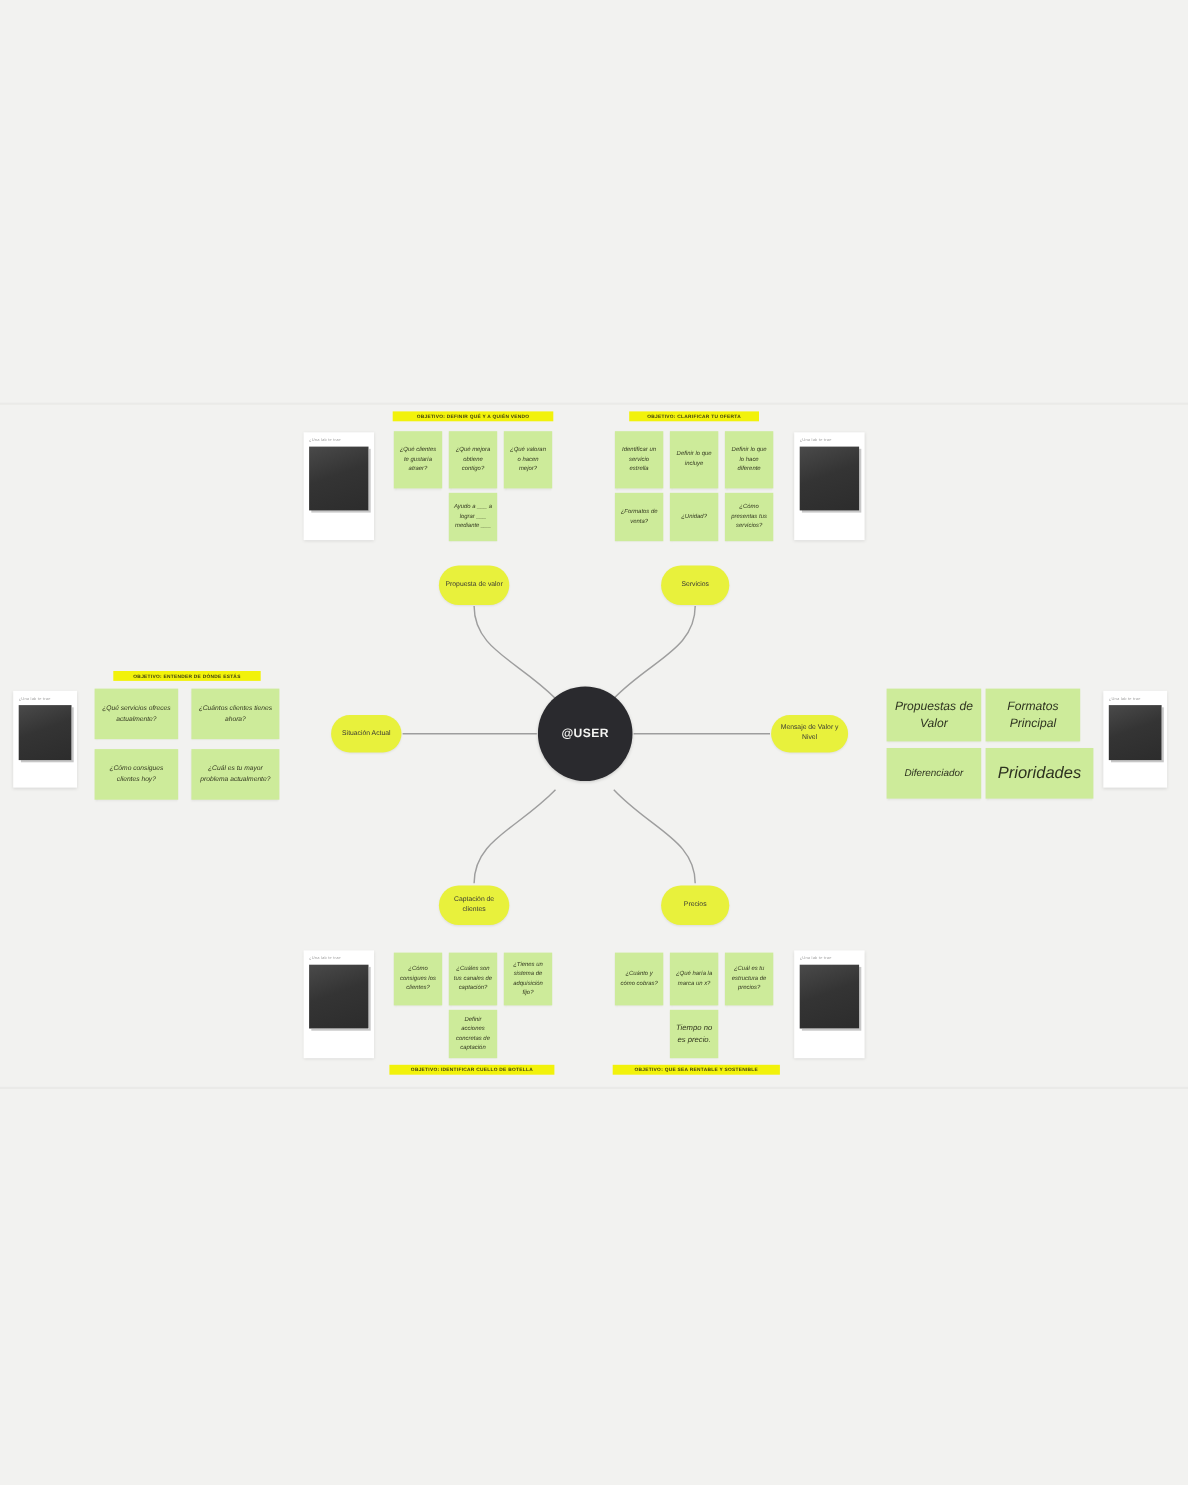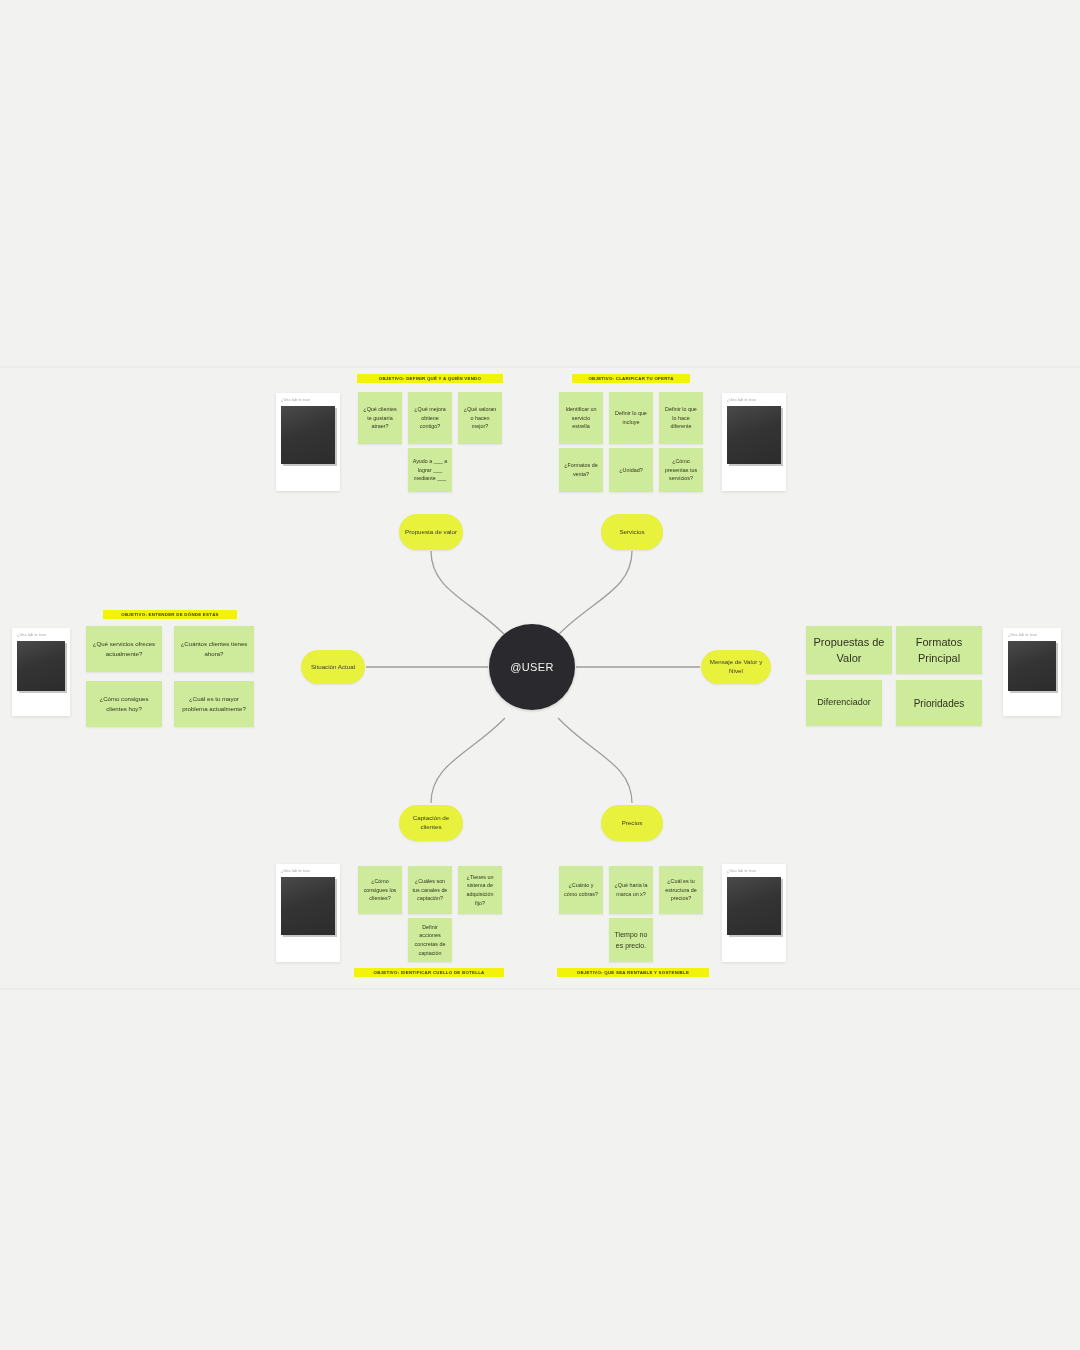--- a/index.html
+++ b/index.html
@@ -24,21 +24,21 @@
   
   #links{position:absolute;left:0;top:0;width:1080px;height:1350px;pointer-events:none;}
 
   
   .hub{
     position:absolute;
     width:86px;height:86px;border-radius:50%;
     background:#2a2a2e;
     display:flex;align-items:center;justify-content:center;
     color:#f4f4f2;
-    font-size:11px;font-weight:400;letter-spacing:.4px;
+    font-size:11px;font-weight:700;letter-spacing:.4px;
     box-shadow:0 1px 3px rgba(0,0,0,.18);
   }
 
   
   .pill{
     position:absolute;
     background:#e8f13c;
     border-radius:22px;
     display:flex;align-items:center;justify-content:center;
     text-align:center;
@@ -53,20 +53,21 @@
   .note{
     position:absolute;
     background:#cdeb9a;
     display:flex;align-items:center;justify-content:center;
     text-align:center;
     color:#33381f;
     font-size:5.4px;line-height:1.62;
     padding:4px 4px;
     box-sizing:border-box;
     box-shadow:0 1px 2px rgba(0,0,0,.07);
+    font-style:italic;
   }
   .note.wide{font-size:7.6px;line-height:1.5;color:#2e3320;}
 
   
   .banner{
     position:absolute;
     background:#f2f20b;
     color:#3c3c10;
     font-size:4.4px;
     font-weight:700;
@@ -158,22 +159,22 @@
   <div class="note" style="left:659px;top:448px;width:44px;height:44px;">¿Cómo presentas tus servicios?</div>
 
   <div class="banner" style="left:103px;top:610px;width:134px;">OBJETIVO: ENTENDER DE DÓNDE ESTÁS</div>
   <div class="note" style="left:86px;top:626px;width:76px;height:46px;font-size:6.1px;">¿Qué servicios ofreces actualmente?</div>
   <div class="note" style="left:174px;top:626px;width:80px;height:46px;font-size:6.1px;">¿Cuántos clientes tienes ahora?</div>
   <div class="note" style="left:86px;top:681px;width:76px;height:46px;font-size:6.1px;">¿Cómo consigues clientes hoy?</div>
   <div class="note" style="left:174px;top:681px;width:80px;height:46px;font-size:6.1px;">¿Cuál es tu mayor problema actualmente?</div>
 
   <div class="note wide" style="left:806px;top:626px;width:86px;height:48px;font-size:11px;">Propuestas de Valor</div>
   <div class="note wide" style="left:896px;top:626px;width:86px;height:48px;font-size:11px;">Formatos Principal</div>
-  <div class="note wide" style="left:806px;top:680px;width:76px;height:46px;font-size:9px;">Diferenciador</div>
-  <div class="note wide" style="left:896px;top:680px;width:86px;height:46px;font-size:10px;">Prioridades</div>
+  <div class="note wide" style="left:806px;top:680px;width:86px;height:46px;font-size:9px;">Diferenciador</div>
+  <div class="note wide" style="left:896px;top:680px;width:98px;height:46px;font-size:15px;">Prioridades</div>
 
   <div class="note" style="left:358px;top:866px;width:44px;height:48px;">¿Cómo consigues los clientes?</div>
   <div class="note" style="left:408px;top:866px;width:44px;height:48px;">¿Cuáles son tus canales de captación?</div>
   <div class="note" style="left:458px;top:866px;width:44px;height:48px;">¿Tienes un sistema de adquisición fijo?</div>
   <div class="note" style="left:408px;top:918px;width:44px;height:44px;">Definir acciones concretas de captación</div>
   <div class="banner" style="left:354px;top:968px;width:150px;">OBJETIVO: IDENTIFICAR CUELLO DE BOTELLA</div>
 
   <div class="note" style="left:559px;top:866px;width:44px;height:48px;">¿Cuánto y cómo cobras?</div>
   <div class="note" style="left:609px;top:866px;width:44px;height:48px;">¿Qué haría la marca un x?</div>
   <div class="note" style="left:659px;top:866px;width:44px;height:48px;">¿Cuál es tu estructura de precios?</div>

